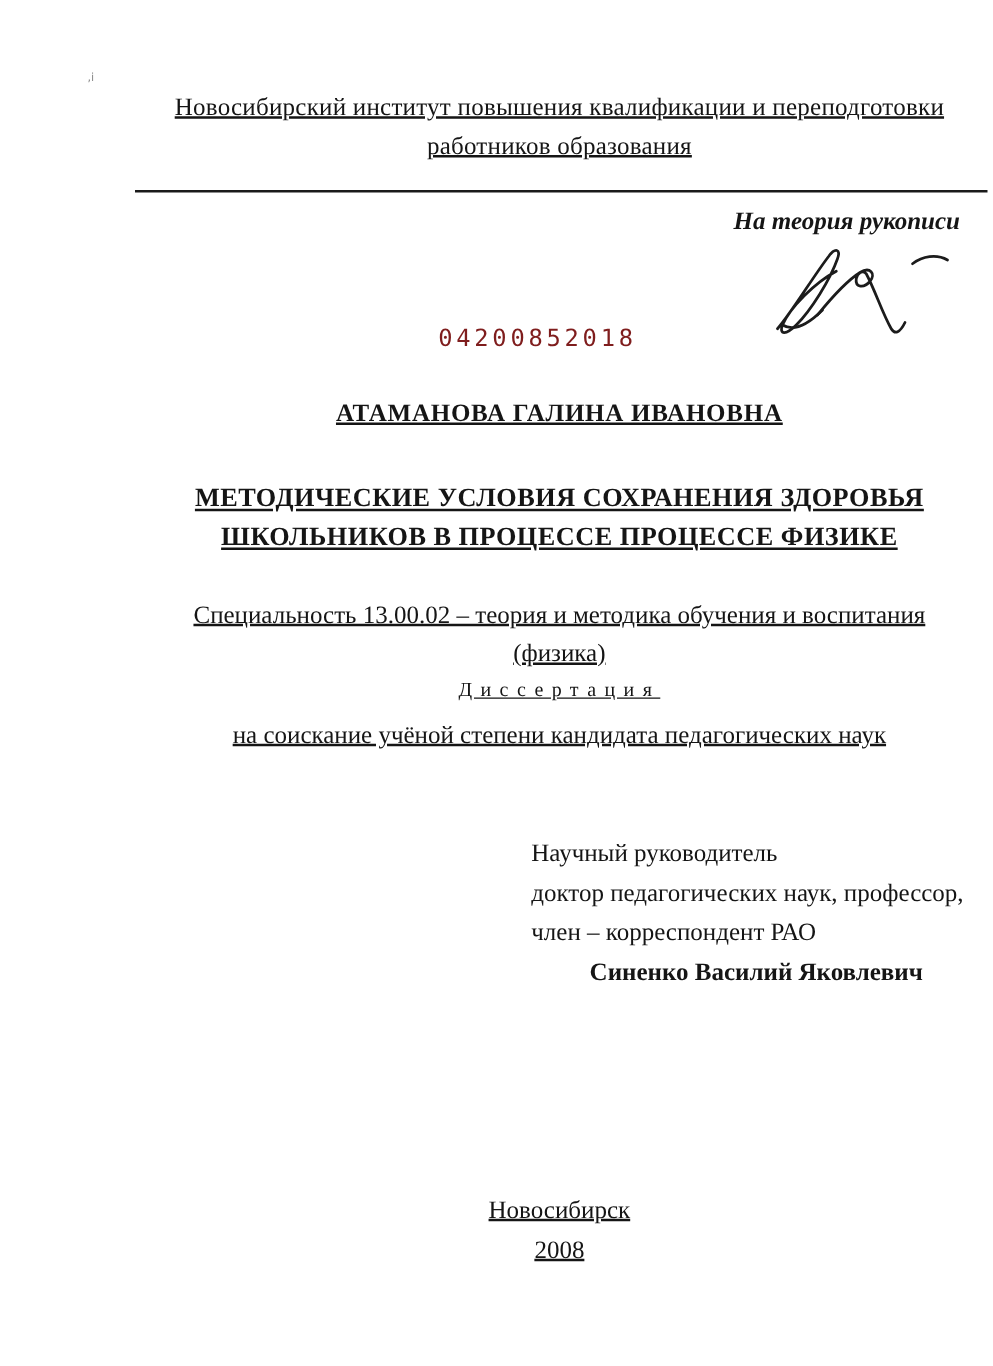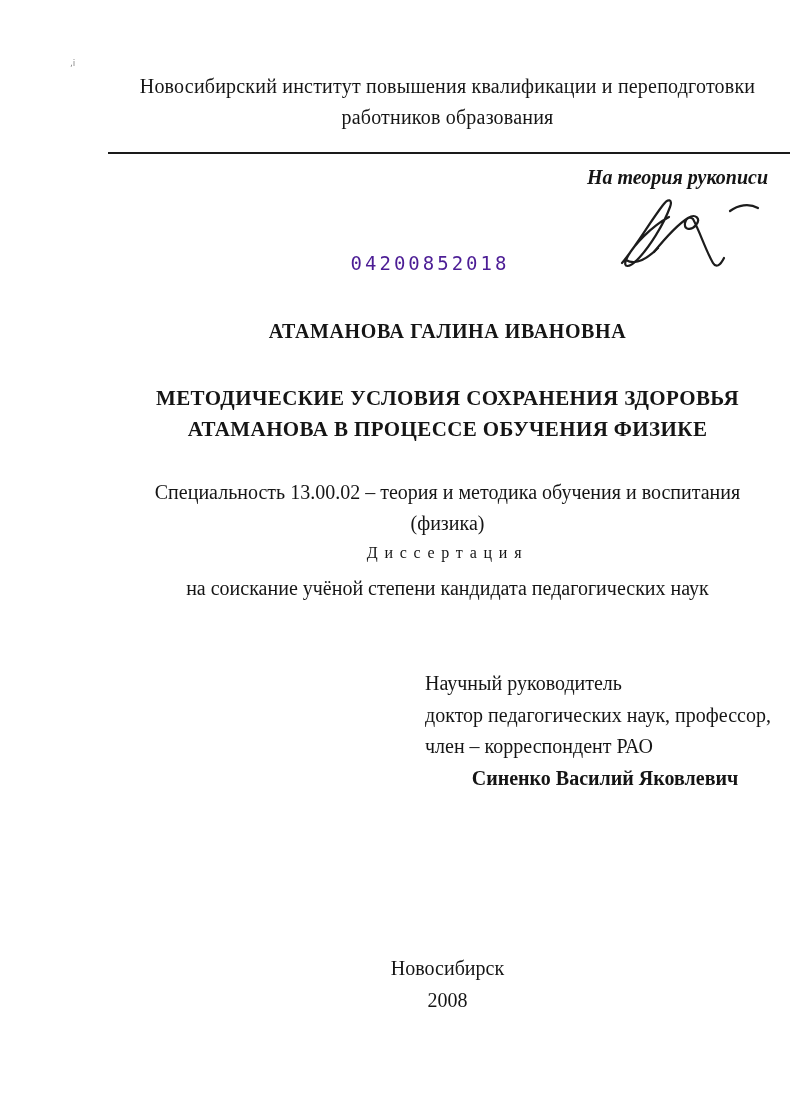--- a/index.html
+++ b/index.html
@@ -14,20 +14,21 @@
     background: #ffffff;
     overflow: hidden;
     font-family: "Liberation Serif", "DejaVu Serif", serif;
     color: #151515;
   }
   .abs { position: absolute; }
   .centered {
     left: 105px;
     width: 685px;
     text-align: center;
+    text-decoration: underline;
   }
   .serif20 {
     font-size: 20px;
     line-height: 24px;
     white-space: nowrap;
   }
   .institute-line { letter-spacing: 0.2px; }
   .rule {
     left: 108px;
     top: 152px;
@@ -47,27 +48,27 @@
   }
   .signature {
     left: 612px;
     top: 194px;
     width: 158px;
     height: 80px;
   }
   .stamp {
     left: 105px;
     width: 650px;
-    top: 252px;
+    top: 260px;
     text-align: center;
     font-family: "DejaVu Sans Mono", monospace;
     font-size: 19px;
     font-weight: 400;
     letter-spacing: 3px;
-    color: #4c1d95;
+    color: #7f1d1d;
     white-space: nowrap;
   }
   .author-name {
     top: 320px;
     font-size: 20px;
     font-weight: bold;
     letter-spacing: 0.6px;
     white-space: nowrap;
   }
   .title-line {
@@ -125,21 +126,21 @@
       <path d="M118,17 C126,11 137,9 146,14"></path>
     </g>
   </svg>
 
   <div class="abs stamp">04200852018</div>
 
   <div class="abs centered title-line" style="top:386px">МЕТОДИЧЕСКИЕ УСЛОВИЯ СОХРАНЕНИЯ ЗДОРОВЬЯ</div>
 
   <div class="abs centered author-name">АТАМАНОВА ГАЛИНА ИВАНОВНА</div>
 
-  <div class="abs centered title-line" style="top:417px">АТАМАНОВА В ПРОЦЕССЕ ОБУЧЕНИЯ ФИЗИКЕ</div>
+  <div class="abs centered title-line" style="top:417px">ШКОЛЬНИКОВ В ПРОЦЕССЕ ПРОЦЕССЕ ФИЗИКЕ</div>
 
   <div class="abs centered serif20" style="top:480px">Специальность 13.00.02 – теория и методика обучения и воспитания</div>
 
   <div class="abs centered serif20" style="top:511px">(физика)</div>
 
   <div class="abs centered dissertation-word">Диссертация</div>
 
   <div class="abs centered serif20" style="top:576px">на соискание учёной степени кандидата педагогических наук</div>
 
   <div class="abs supervisor-line" style="top:671px">Научный руководитель</div>

